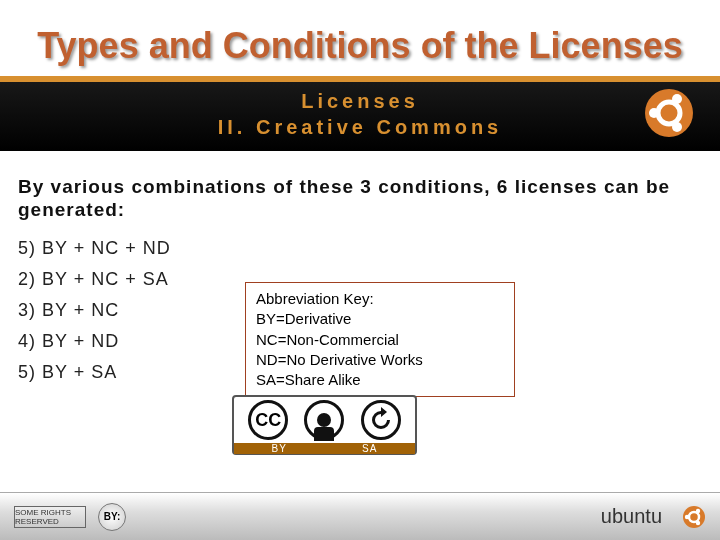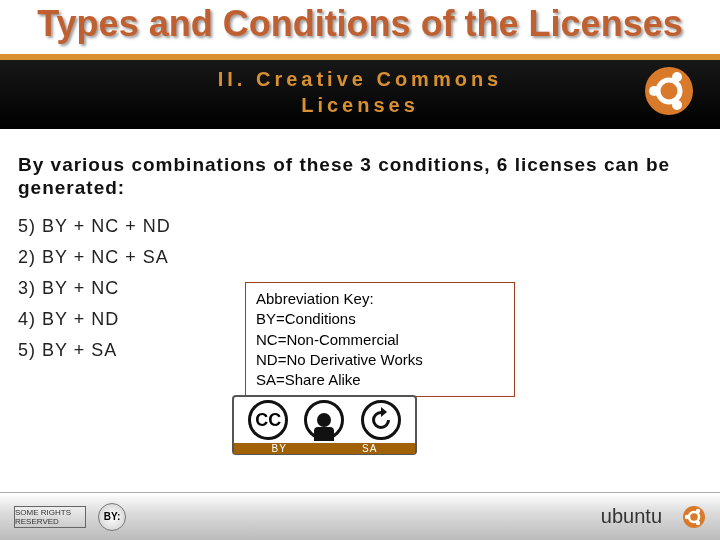--- a/index.html
+++ b/index.html
@@ -10,21 +10,21 @@
     font-family: Arial, sans-serif;
     position: relative;
     overflow: hidden;
   }
   .slide-title {
     text-align: center;
     font-size: 36px;
     font-weight: bold;
     color: #c06030;
     text-shadow: 2px 2px 3px rgba(0,0,0,0.4);
-    padding: 4px 20px 5px;
+    padding: 26px 20px 5px;
     line-height: 1.1;
   }
   .header-band {
     position: relative;
     height: 75px;
     background: linear-gradient(to bottom, #1a1a1a 0%, #000 100%);
     margin-top: 5px;
   }
   .header-band::before {
     content: "";
@@ -179,22 +179,22 @@
     width: 24px; height: 24px;
   }
 </style>
 </head>
 <body>
 
 <div class="slide-title">Types and Conditions of the Licenses</div>
 
 <div class="header-band">
   <div class="header-text">
+    <div>Licenses</div>
     <div>II. Creative Commons</div>
-    <div>Licenses</div>
   </div>
   <div class="header-logo">
     <svg viewBox="0 0 50 50">
       <circle cx="25" cy="25" r="24" fill="#d87a2a"></circle>
       <circle cx="25" cy="25" r="11" fill="none" stroke="#fff" stroke-width="5"></circle>
       <circle cx="10" cy="25" r="5" fill="#fff"></circle>
       <circle cx="33" cy="11" r="5" fill="#fff"></circle>
       <circle cx="33" cy="39" r="5" fill="#fff"></circle>
     </svg>
   </div>
@@ -205,21 +205,21 @@
 <div class="list">
   <div>5) BY + NC + ND</div>
   <div>2) BY + NC + SA</div>
   <div>3) BY + NC</div>
   <div>4) BY + ND</div>
   <div>5) BY + SA</div>
 </div>
 
 <div class="key-box">
   <div>Abbreviation Key:</div>
-  <div>BY=Conditions</div>
+  <div>BY=Derivative</div>
   <div>NC=Non-Commercial</div>
   <div>ND=No Derivative Works</div>
   <div>SA=Share Alike</div>
 </div>
 
 <div class="cc-badge">
   <div class="icons">
     <div class="cc-circle">CC</div>
     <div class="cc-circle">
       <div class="cc-by-person"></div>

